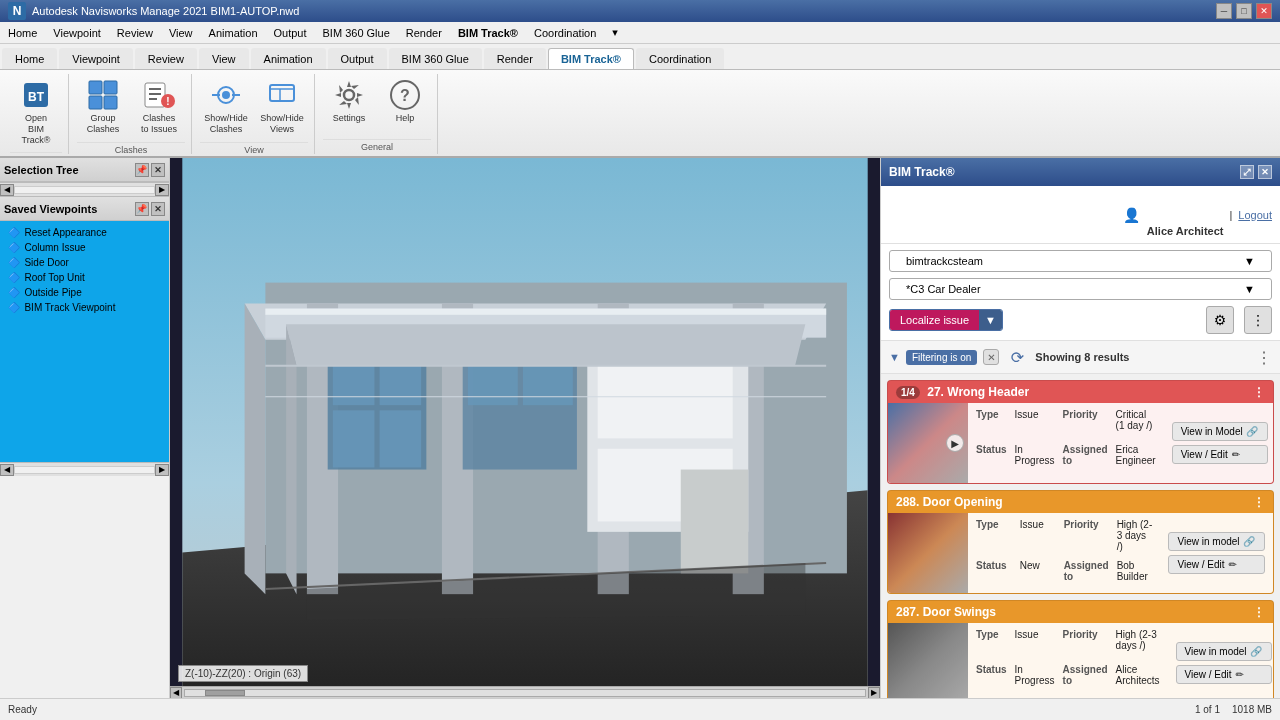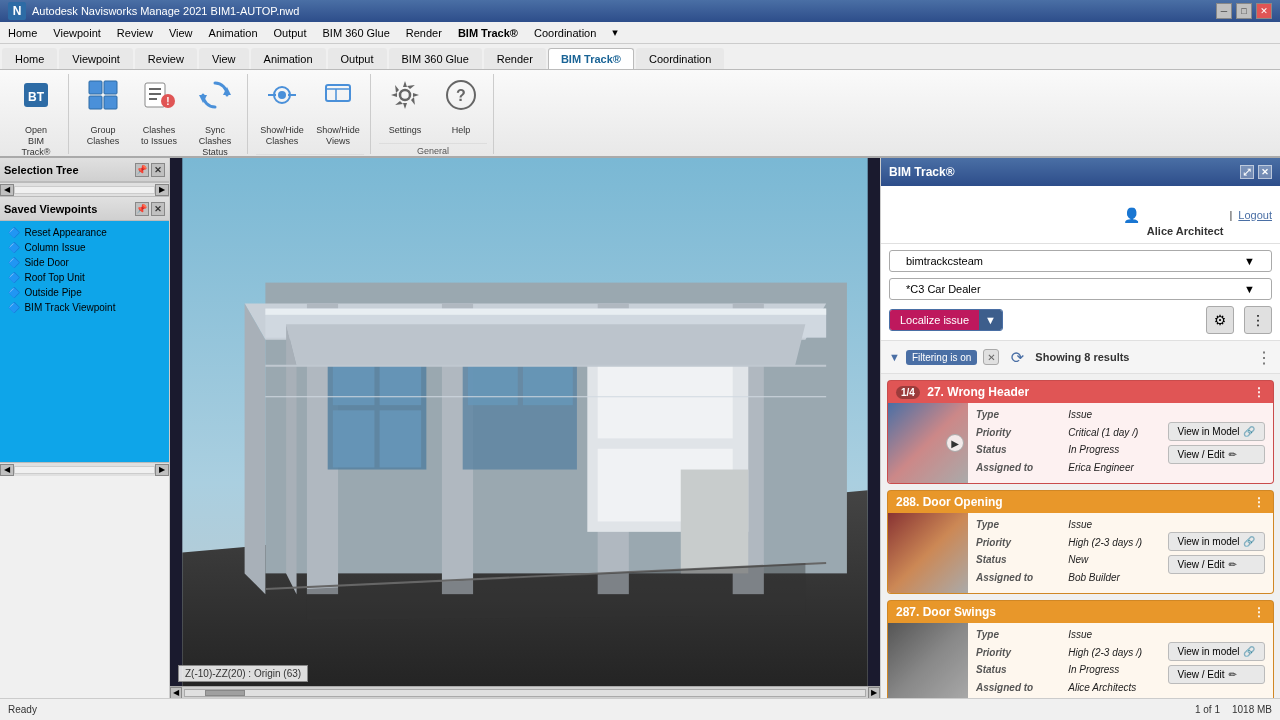--- a/index.html
+++ b/index.html
@@ -109,21 +109,21 @@
       justify-content: flex-start;
       width: 52px;
       min-height: 60px;
       padding: 4px 2px;
       cursor: pointer;
       border: 1px solid transparent;
       border-radius: 3px;
       background: transparent;
       font-size: 9px;
       text-align: center;
-      gap: 14px;
+      gap: 2px;
     }
     .ribbon-btn-icon {
       width: 32px; height: 32px;
       display: flex; align-items: center; justify-content: center;
       font-size: 20px;
     }
     .ribbon-btn-label { font-size: 9px; color: #333; line-height: 1.2; }
 
     
     .main-area {
@@ -411,24 +411,23 @@
       border: 1px solid #aaa;
       border-radius: 50%;
       width: 18px; height: 18px;
       display: flex; align-items: center; justify-content: center;
       font-size: 10px; cursor: pointer; color: #333;
     }
     .issue-details {
       flex: 1;
       padding: 6px 8px;
       display: grid;
-      grid-template-columns: 1fr 1fr;
+      grid-template-columns: 1fr 1fr 1fr 1fr;
       gap: 2px 8px;
       font-size: 10px;
-      font-style: italic;
     }
     .detail-label { color: #555; font-weight: bold; }
     .detail-value { color: #222; }
     .issue-actions {
       display: flex;
       flex-direction: column;
       gap: 4px;
       padding: 6px 8px;
       justify-content: center;
     }
@@ -537,31 +536,20 @@
           <svg width="32" height="32" viewBox="0 0 32 32">
             <rect x="2" y="4" width="20" height="24" rx="2" fill="white" stroke="#888"></rect>
             <line x1="6" y1="10" x2="18" y2="10" stroke="#666" stroke-width="2"></line>
             <line x1="6" y1="15" x2="18" y2="15" stroke="#666" stroke-width="2"></line>
             <line x1="6" y1="20" x2="14" y2="20" stroke="#666" stroke-width="2"></line>
             <circle cx="25" cy="22" r="7" fill="#e05555"></circle>
             <text x="25" y="26" text-anchor="middle" fill="white" font-size="10" font-weight="bold">!</text>
           </svg>
         </div>
         <span class="ribbon-btn-label">Clashes<br>to Issues</span>
-      </div>
-      <div class="ribbon-btn">
-        <div class="ribbon-btn-icon">
-          <svg width="32" height="32" viewBox="0 0 32 32">
-            <path d="M16 4 A12 12 0 0 1 28 16" fill="none" stroke="#4a90d9" stroke-width="3" stroke-linecap="round"></path>
-            <path d="M16 28 A12 12 0 0 1 4 16" fill="none" stroke="#4a90d9" stroke-width="3" stroke-linecap="round"></path>
-            <polygon points="28,8 32,16 24,16" fill="#4a90d9"></polygon>
-            <polygon points="4,24 0,16 8,16" fill="#4a90d9"></polygon>
-          </svg>
-        </div>
-        <span class="ribbon-btn-label">Sync<br>Clashes Status</span>
       </div>
     </div>
     <div class="ribbon-group-label">Clashes</div>
   </div>
 
   <div class="ribbon-group">
     <div class="ribbon-group-content">
       <div class="ribbon-btn">
         <div class="ribbon-btn-icon">
           <svg width="32" height="32" viewBox="0 0 32 32">

